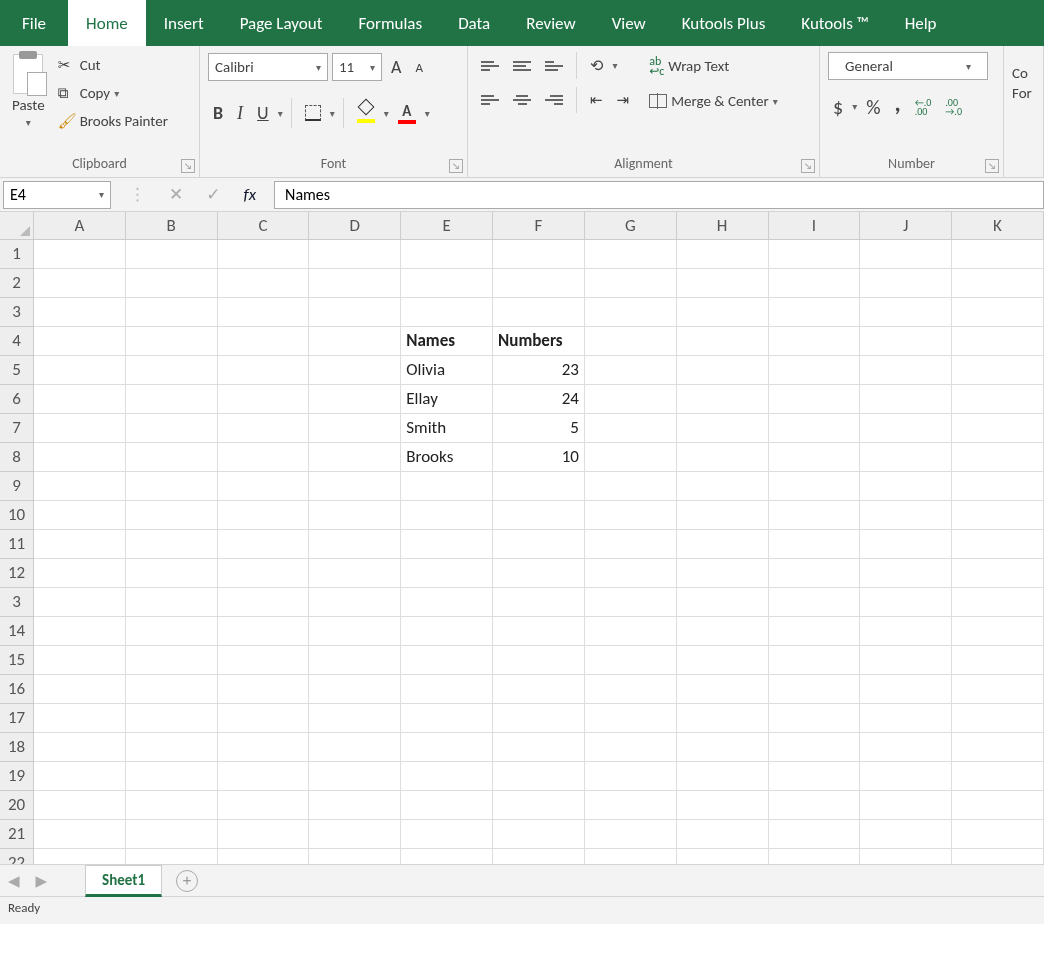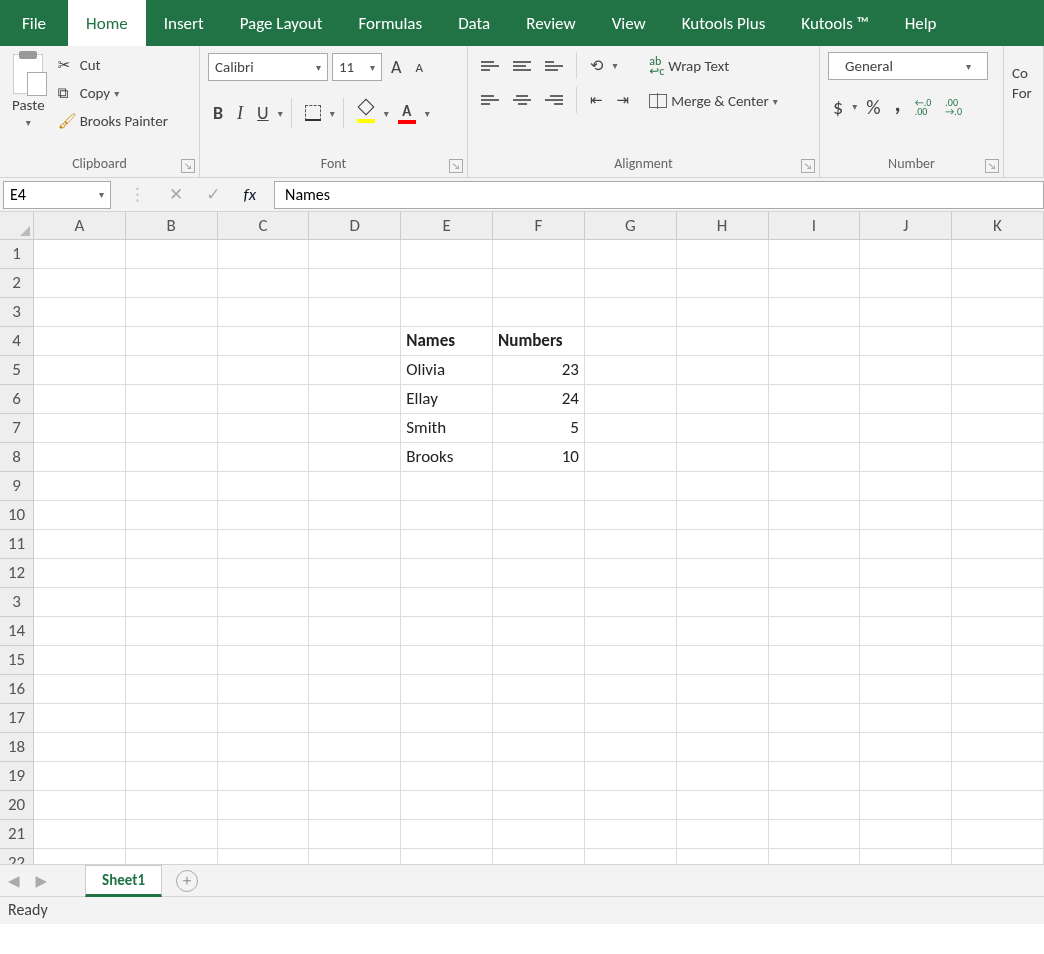--- a/index.html
+++ b/index.html
@@ -82,21 +82,21 @@
   .cellrow{display:flex;height:29px;}
   .cell{width:93px;border-right:1px solid #ddd;border-bottom:1px solid #ddd;padding:0 5px;line-height:28px;overflow:hidden;white-space:nowrap;}
   .cell.num{text-align:right;}
   .cell.boldc{font-weight:bold;}
   
   .sheetbar{height:32px;background:#f3f3f3;border-top:1px solid #d4d4d4;display:flex;align-items:center;font-size:15px;}
   .navbtn{padding:0 8px;color:#aaa;cursor:pointer;}
   .stab{padding:5px 16px;background:#fff;border:1px solid #ccc;border-bottom:3px solid #217346;color:#217346;font-weight:bold;cursor:pointer;}
   .addsheet{width:22px;height:22px;border:1px solid #aaa;border-radius:50%;margin-left:14px;text-align:center;line-height:19px;color:#888;cursor:pointer;}
   
-  .status{height:28px;background:#f3f3f3;border-top:1px solid #d4d4d4;padding:3px 8px;font-size:16px;color:#444;}
+  .status{height:28px;background:#f3f3f3;border-top:1px solid #d4d4d4;padding:3px 8px;font-size:13px;color:#444;}
 </style>
 </head>
 <body>
 
 <div class="tabs">
   <div class="tab file">File</div>
   <div class="tab active">Home</div>
   <div class="tab">Insert</div>
   <div class="tab">Page Layout</div>
   <div class="tab">Formulas</div>

